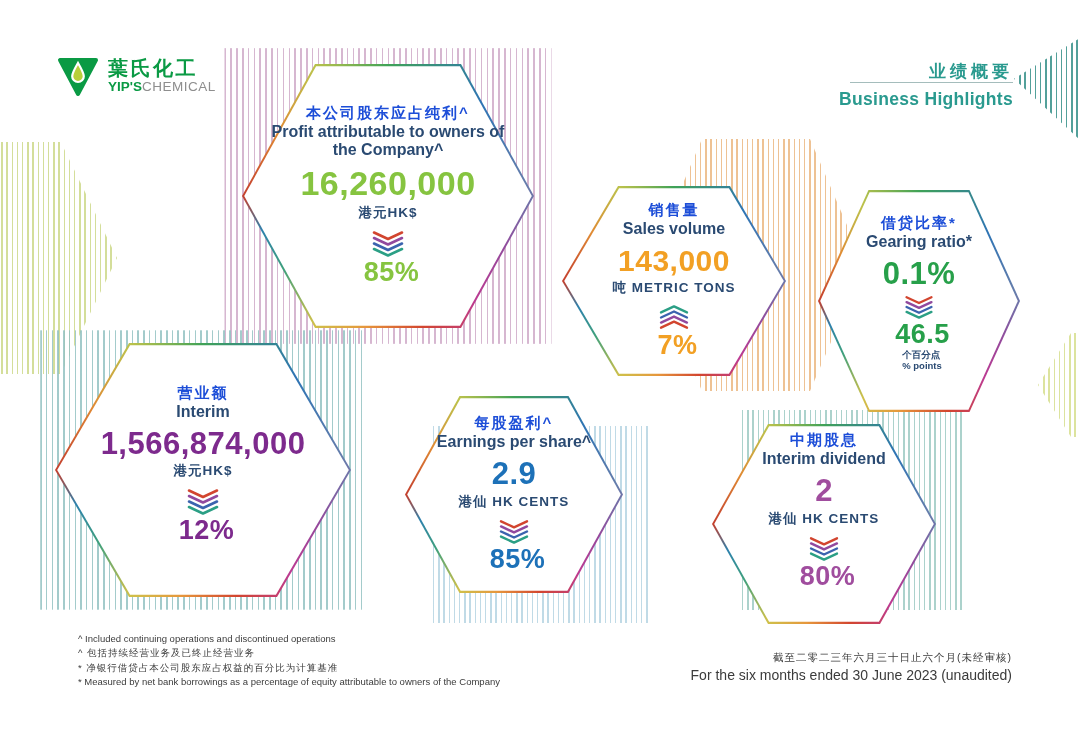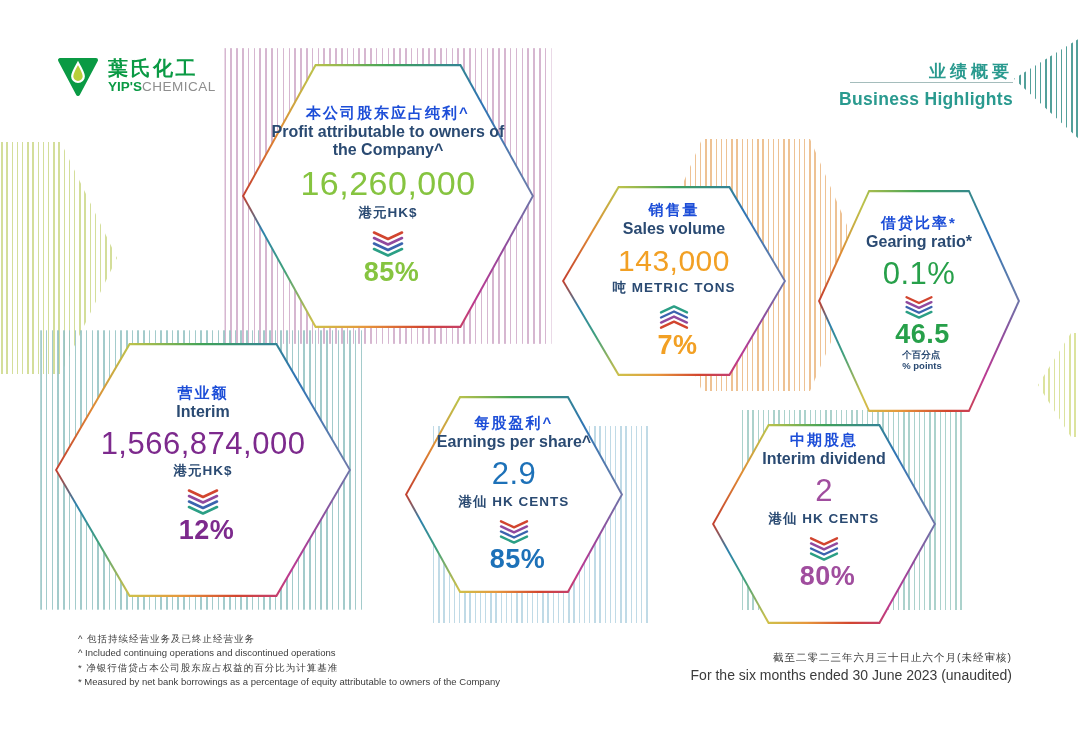--- a/index.html
+++ b/index.html
@@ -34,21 +34,21 @@
   .card-revenue .halo{--c:#93c2c2;transform:scale(1.10);}
   .card-revenue .content{padding-bottom:10px;}
   .card-eps{left:405px;top:396px;width:218px;height:197px;}
   .card-eps .halo{--c:#b5d4e2;transform:translate(28px,30px);}
   .card-dividend{left:712px;top:424px;width:224px;height:200px;}
   .card-dividend .halo{--c:#9dcac3;transform:translate(30px,-14px);}
   .card-dividend .content{padding-bottom:25px;}
 
   .label-zh{font-size:15px;font-weight:bold;color:#1d4ed8;letter-spacing:2px;line-height:1.25;}
   .label-en{font-size:16px;font-weight:bold;color:#2a4a72;line-height:1.12;max-width:85%;}
-  .value{font-weight:normal;line-height:1.05;margin:7px 0 2px 0;letter-spacing:.5px;}
+  .value{font-weight:bold;line-height:1.05;margin:7px 0 2px 0;letter-spacing:.5px;}
   .unit{font-size:13.5px;font-weight:bold;color:#2a4a72;letter-spacing:1px;margin-bottom:5px;}
   .change-row{display:flex;align-items:center;justify-content:center;margin-top:3px;flex-direction:column;}
   .change{font-size:27px;font-weight:bold;margin-left:7px;letter-spacing:.5px;}
   .chg-suffix{display:flex;flex-direction:column;align-items:flex-start;text-align:left;
     font-size:9.5px;font-weight:bold;color:#2a4a72;line-height:1.15;margin-left:6px;}
 
   .card-profit .value{font-size:34px;color:#86c440;}
   .card-profit .change{color:#86c440;}
   .card-sales .value{font-size:30px;color:#f2a024;}
   .card-sales .change{color:#f2a024;}
@@ -237,22 +237,22 @@
             <path d="M3 8 L17 14.5 L31 8" stroke="#91499e"></path>
           <path d="M3 13.5 L17 20 L31 13.5" stroke="#3b63ae"></path>
             <path d="M3 19 L17 25.5 L31 19" stroke="#2b9f85"></path>
         </svg>
         <span class="change">80%</span>
       </div>
     </div>
   </div>
 
   <div class="footnotes">
+    <div class="fn fn-en">^ Included continuing operations and discontinued operations</div>
     <div class="fn fn-zh">^ 包括持续经营业务及已终止经营业务</div>
-    <div class="fn fn-en">^ Included continuing operations and discontinued operations</div>
     <div class="fn fn-zh">* 净银行借贷占本公司股东应占权益的百分比为计算基准</div>
     <div class="fn fn-en">* Measured by net bank borrowings as a percentage of equity attributable to owners of the Company</div>
   </div>
 
   <div class="period">
     <div class="period-zh">截至二零二三年六月三十日止六个月(未经审核)</div>
     <div class="period-en">For the six months ended 30 June 2023 (unaudited)</div>
   </div>
 
 </div>

